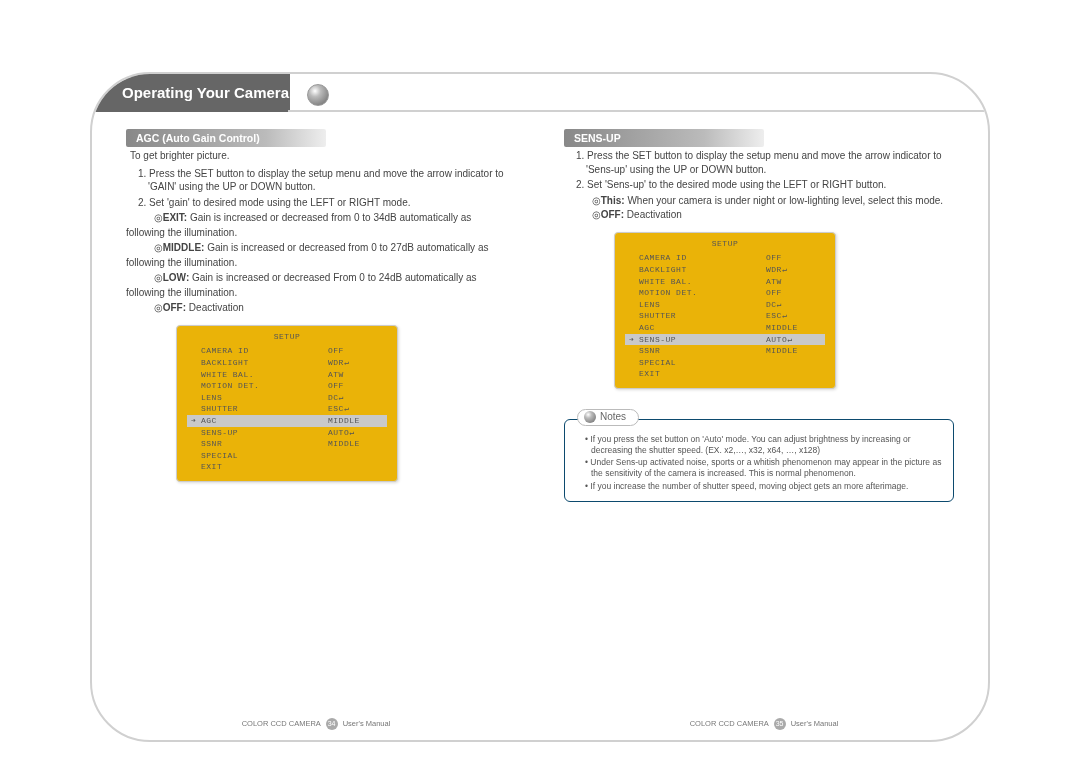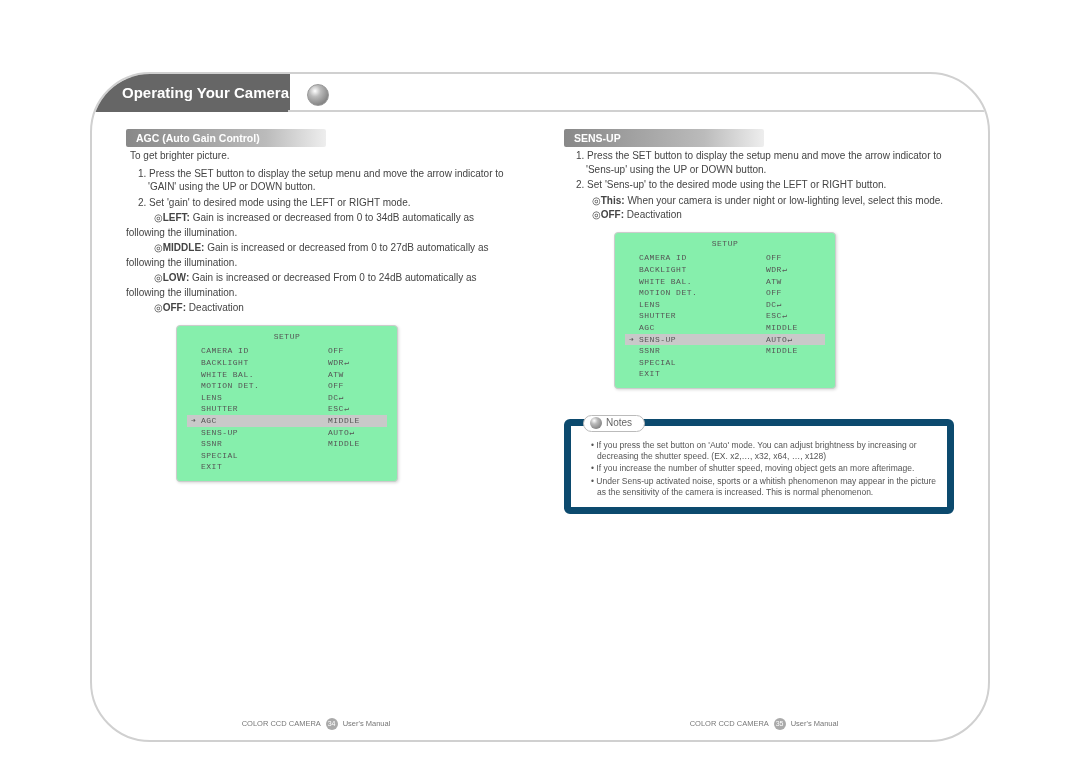--- a/index.html
+++ b/index.html
@@ -89,40 +89,40 @@
     border-radius: 2px;
   }
   .intro { margin: 2px 4px 4px 4px; }
   .num-item { margin: 2px 4px 2px 12px; text-indent: -10px; padding-left: 10px; }
   .sub-item { margin: 1px 0 1px 28px; text-indent: -8px; padding-left: 8px; }
   .sub-indent { margin-bottom: 2px; }
   .bold-inline { font-weight: bold; }
   .setup-panel {
     margin: 10px 0 0 50px;
     width: 200px;
-    background: #86efac;
+    background: #eab308;
     border: 1px solid #ccc;
     border-radius: 4px;
     padding: 6px 10px 8px 10px;
     font-family: "Courier New", monospace;
     font-size: 8px;
     color: #555;
     letter-spacing: 0.5px;
     box-shadow: 1px 1px 3px rgba(0,0,0,0.15);
   }
   .setup-title { text-align: center; margin-bottom: 3px; }
   .setup-row { display: flex; justify-content: space-between; padding: 0 4px; line-height: 1.45; }
   .setup-row.hl { background: #c9c9c9; }
   .setup-row .arrow { width: 10px; }
   .setup-row .label { flex: 1; }
   .setup-row .value { width: 55px; text-align: left; }
   .notes-box {
     margin-top: 30px;
     position: relative;
-    border: 7px solid #0c4a6e;
+    border: 1px solid #0c4a6e;
     border-radius: 6px;
     padding: 14px 10px 8px 10px;
     font-size: 8.5px;
     line-height: 1.25;
     color: #555;
   }
   .notes-tab {
     position: absolute;
     top: -11px;
     left: 12px;
@@ -171,21 +171,21 @@
   <div class="header-bar-ext"></div>
 
   <div class="columns">
 
     <div class="col">
       <div class="section-head">AGC  (Auto Gain Control)</div>
       <div class="intro">To get brighter picture.</div>
       <div class="num-item">1. Press the SET button to display the setup menu and move the arrow indicator to 'GAIN' using the UP or DOWN button.</div>
       <div class="num-item">2. Set 'gain' to desired mode using the LEFT or RIGHT mode.</div>
 
-      <div class="sub-item">◎<span class="bold-inline">LEFT:</span> <span>Gain is increased or decreased from 0 to 34dB automatically as</span></div>
+      <div class="sub-item">◎<span class="bold-inline">EXIT:</span> <span>Gain is increased or decreased from 0 to 34dB automatically as</span></div>
       <div class="sub-indent">following the illumination.</div>
       <div class="sub-item">◎<span class="bold-inline">MIDDLE:</span> <span>Gain is increased or decreased from 0 to 27dB automatically as</span></div>
       <div class="sub-indent">following the illumination.</div>
       <div class="sub-item">◎<span class="bold-inline">LOW:</span> <span>Gain is increased or decreased From 0 to 24dB automatically as</span></div>
       <div class="sub-indent">following the illumination.</div>
       <div class="sub-item">◎<span class="bold-inline">OFF:</span> <span>Deactivation</span></div>
 
       <div class="setup-panel">
         <div class="setup-title">SETUP</div>
         <div id="left-setup-rows">
@@ -317,22 +317,22 @@
           </div>
       </div>
 
       <div class="notes-box">
         <div class="notes-tab">
           <span class="orb"></span>
           <span>Notes</span>
         </div>
         <ul id="notes-list">
             <li>If you press the set button on 'Auto' mode. You can adjust brightness by increasing or decreasing the shutter speed. (EX. x2,…, x32, x64, …, x128)</li>
+            <li>Under Sens-up activated noise, sports or a whitish phenomenon may appear in the picture as the sensitivity of the camera is increased. This is normal phenomenon.</li>
             <li>If you increase the number of shutter speed, moving object gets an more afterimage.</li>
-            <li>Under Sens-up activated noise, sports or a whitish phenomenon may appear in the picture as the sensitivity of the camera is increased. This is normal phenomenon.</li>
           </ul>
       </div>
     </div>
   </div>
 
   <div class="footer">
     <div class="half">
       <span>COLOR CCD CAMERA</span>
       <span class="pg-circle">34</span>
       <span>User's Manual</span>

